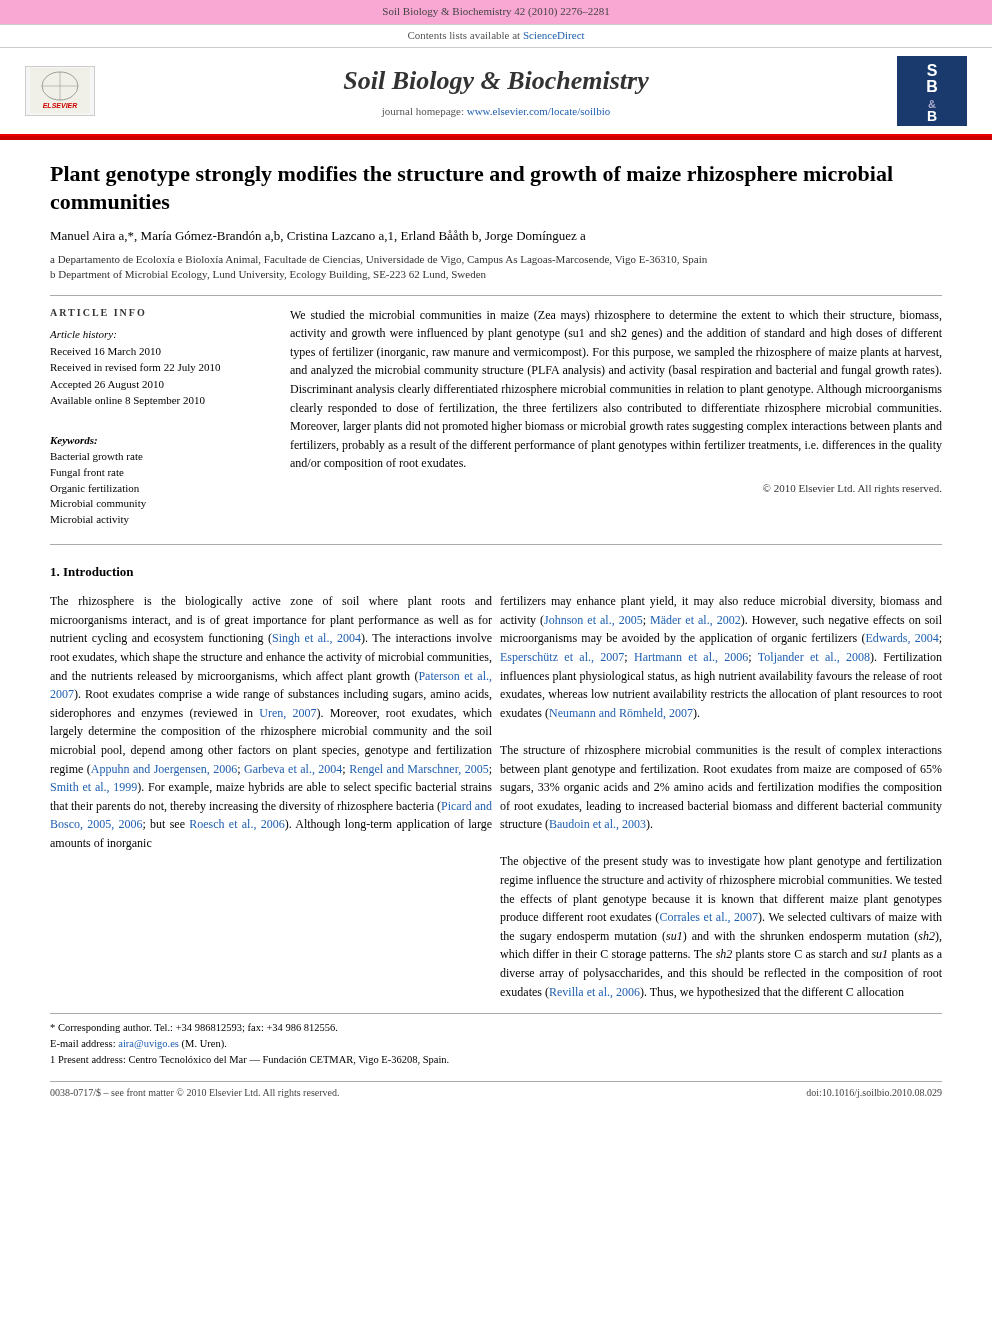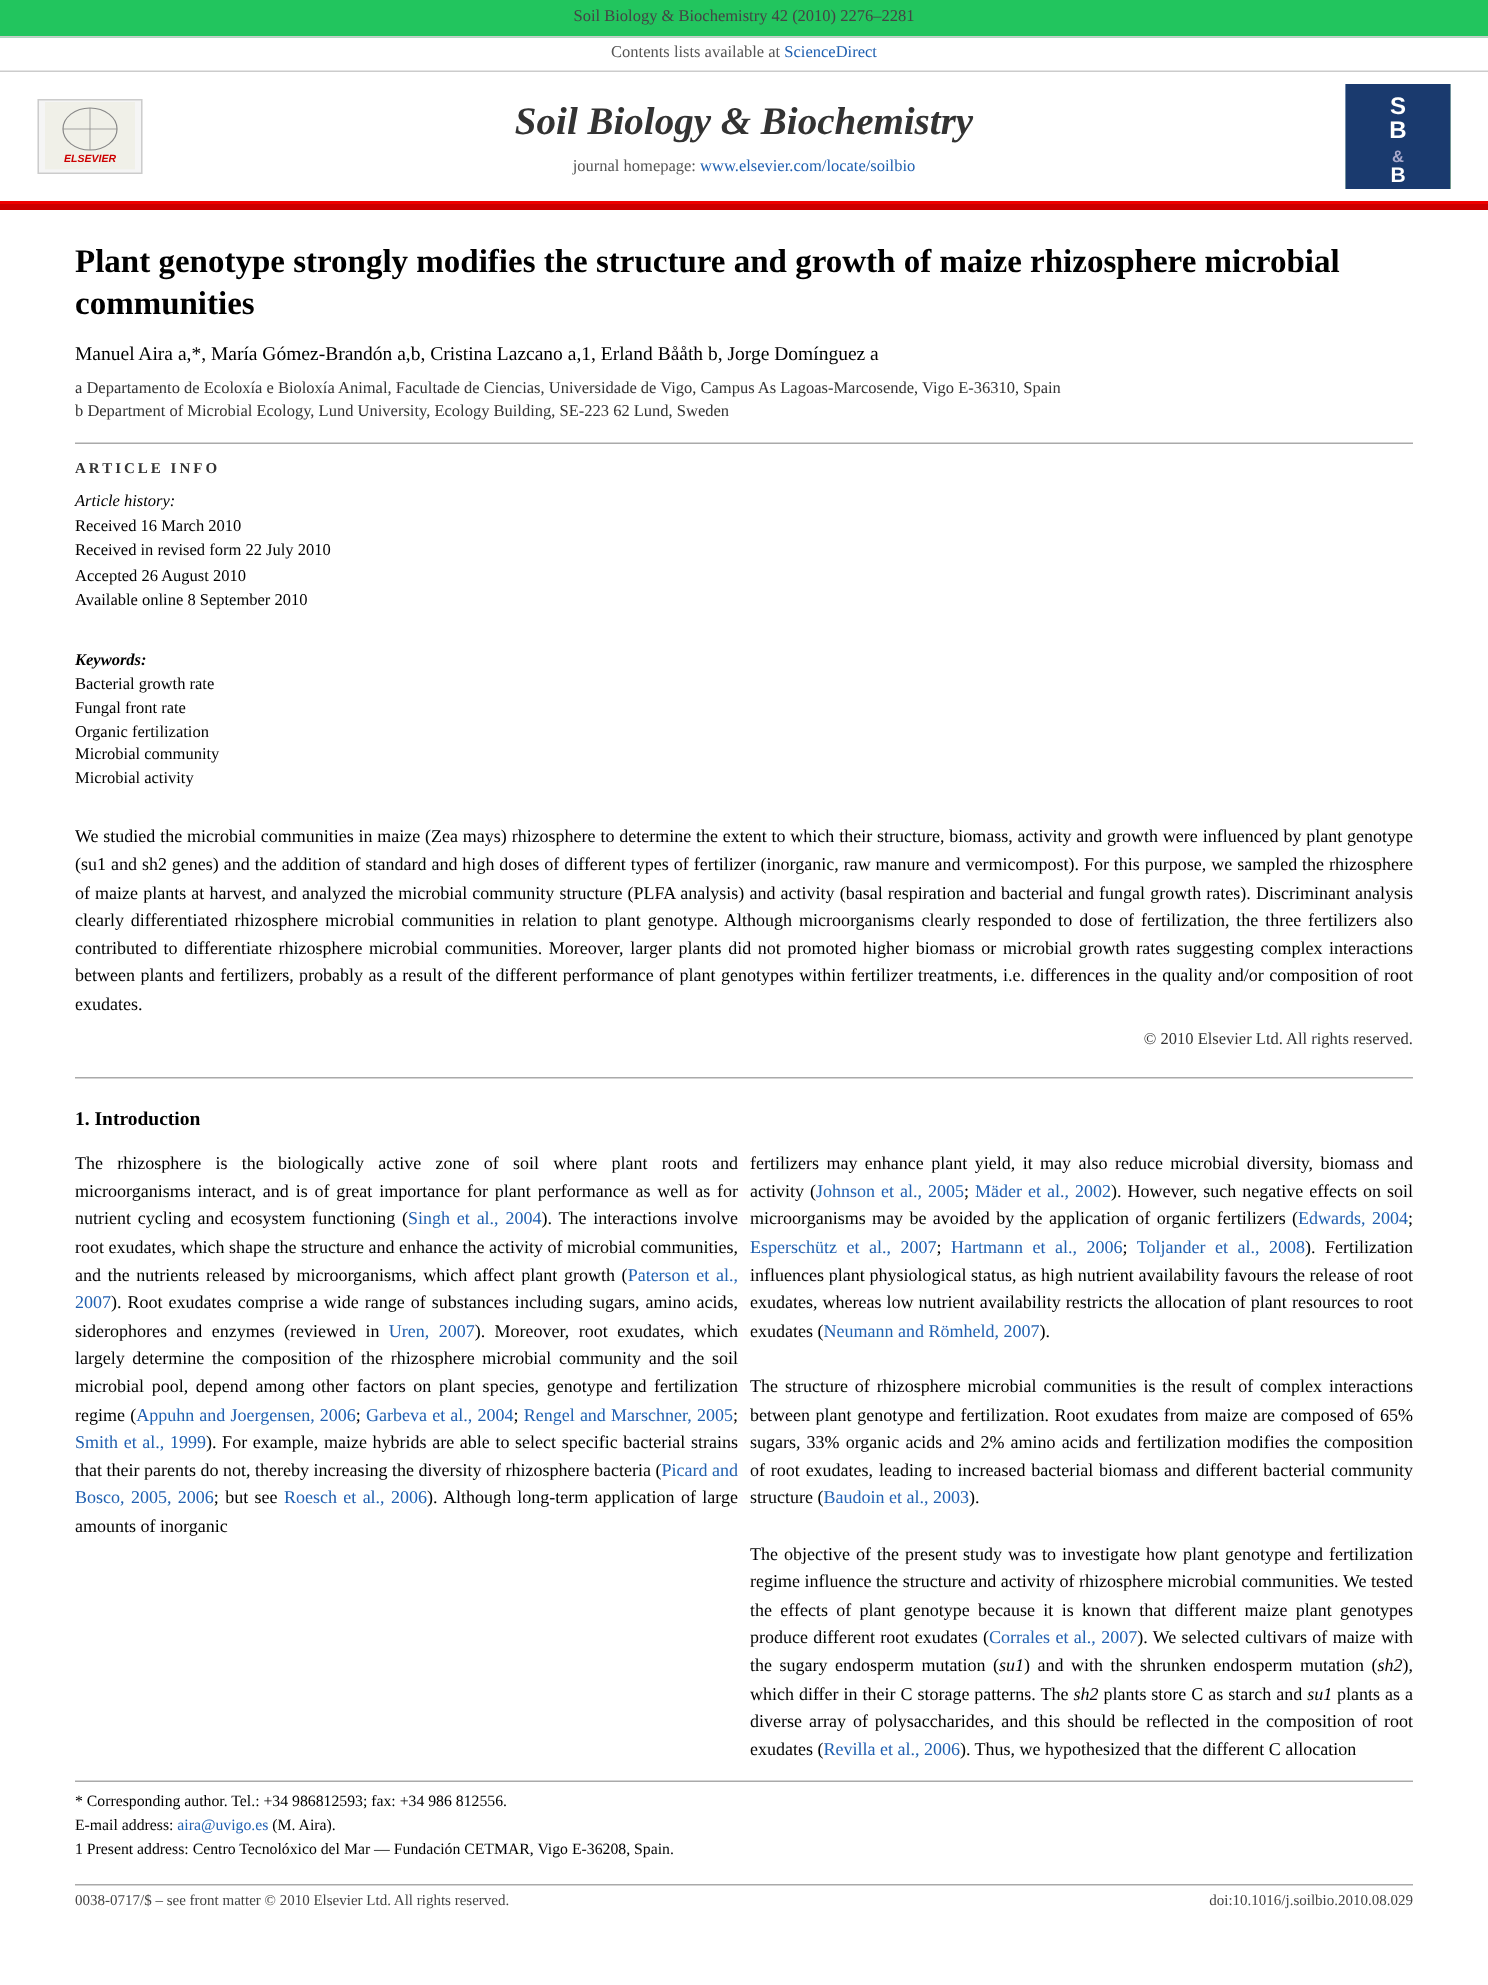--- a/index.html
+++ b/index.html
@@ -6,21 +6,21 @@
     body {
       font-family: "Times New Roman", Times, serif;
       background: #fff;
       color: #000;
       width: 992px;
       min-height: 1323px;
       font-size: 13px;
       line-height: 1.45;
     }
     .top-bar {
-      background: #22c55e;
+      background: #f9a8d4;
       text-align: center;
       padding: 4px 0;
       font-size: 11px;
       color: #444;
       border-bottom: 1px solid #ccc;
     }
     .header-section {
       display: flex;
       align-items: center;
       padding: 8px 20px;
@@ -116,21 +116,20 @@
     }
     .divider {
       border: none;
       border-top: 1px solid #aaa;
       margin: 10px 0;
     }
     .two-col {
       display: flex;
       gap: 20px;
       margin-top: 10px;
-      flex-direction: column;
     }
     .left-col {
       width: 220px;
       min-width: 220px;
     }
     .right-col {
       flex: 1;
     }
     .section-label {
       font-size: 10px;
@@ -333,21 +332,21 @@
         </div>
       </div>
     </div>
   </div>
 
   <div class="footnotes-area">
     <div>* Corresponding author. Tel.: +34 986812593; fax: +34 986 812556.</div>
     <div>
       <span>E-mail address:</span>
       <a href="#" class="sciencedirect-link">aira@uvigo.es</a>
-      <span>(M. Aira).</span>
+      <span>(M. Uren).</span>
     </div>
     <div>1  Present address: Centro Tecnolóxico del Mar — Fundación CETMAR, Vigo E-36208, Spain.</div>
   </div>
 
   <div class="footer-bar">
     <span>0038-0717/$ – see front matter © 2010 Elsevier Ltd. All rights reserved.</span>
     <span>doi:10.1016/j.soilbio.2010.08.029</span>
   </div>
 
 </div>

